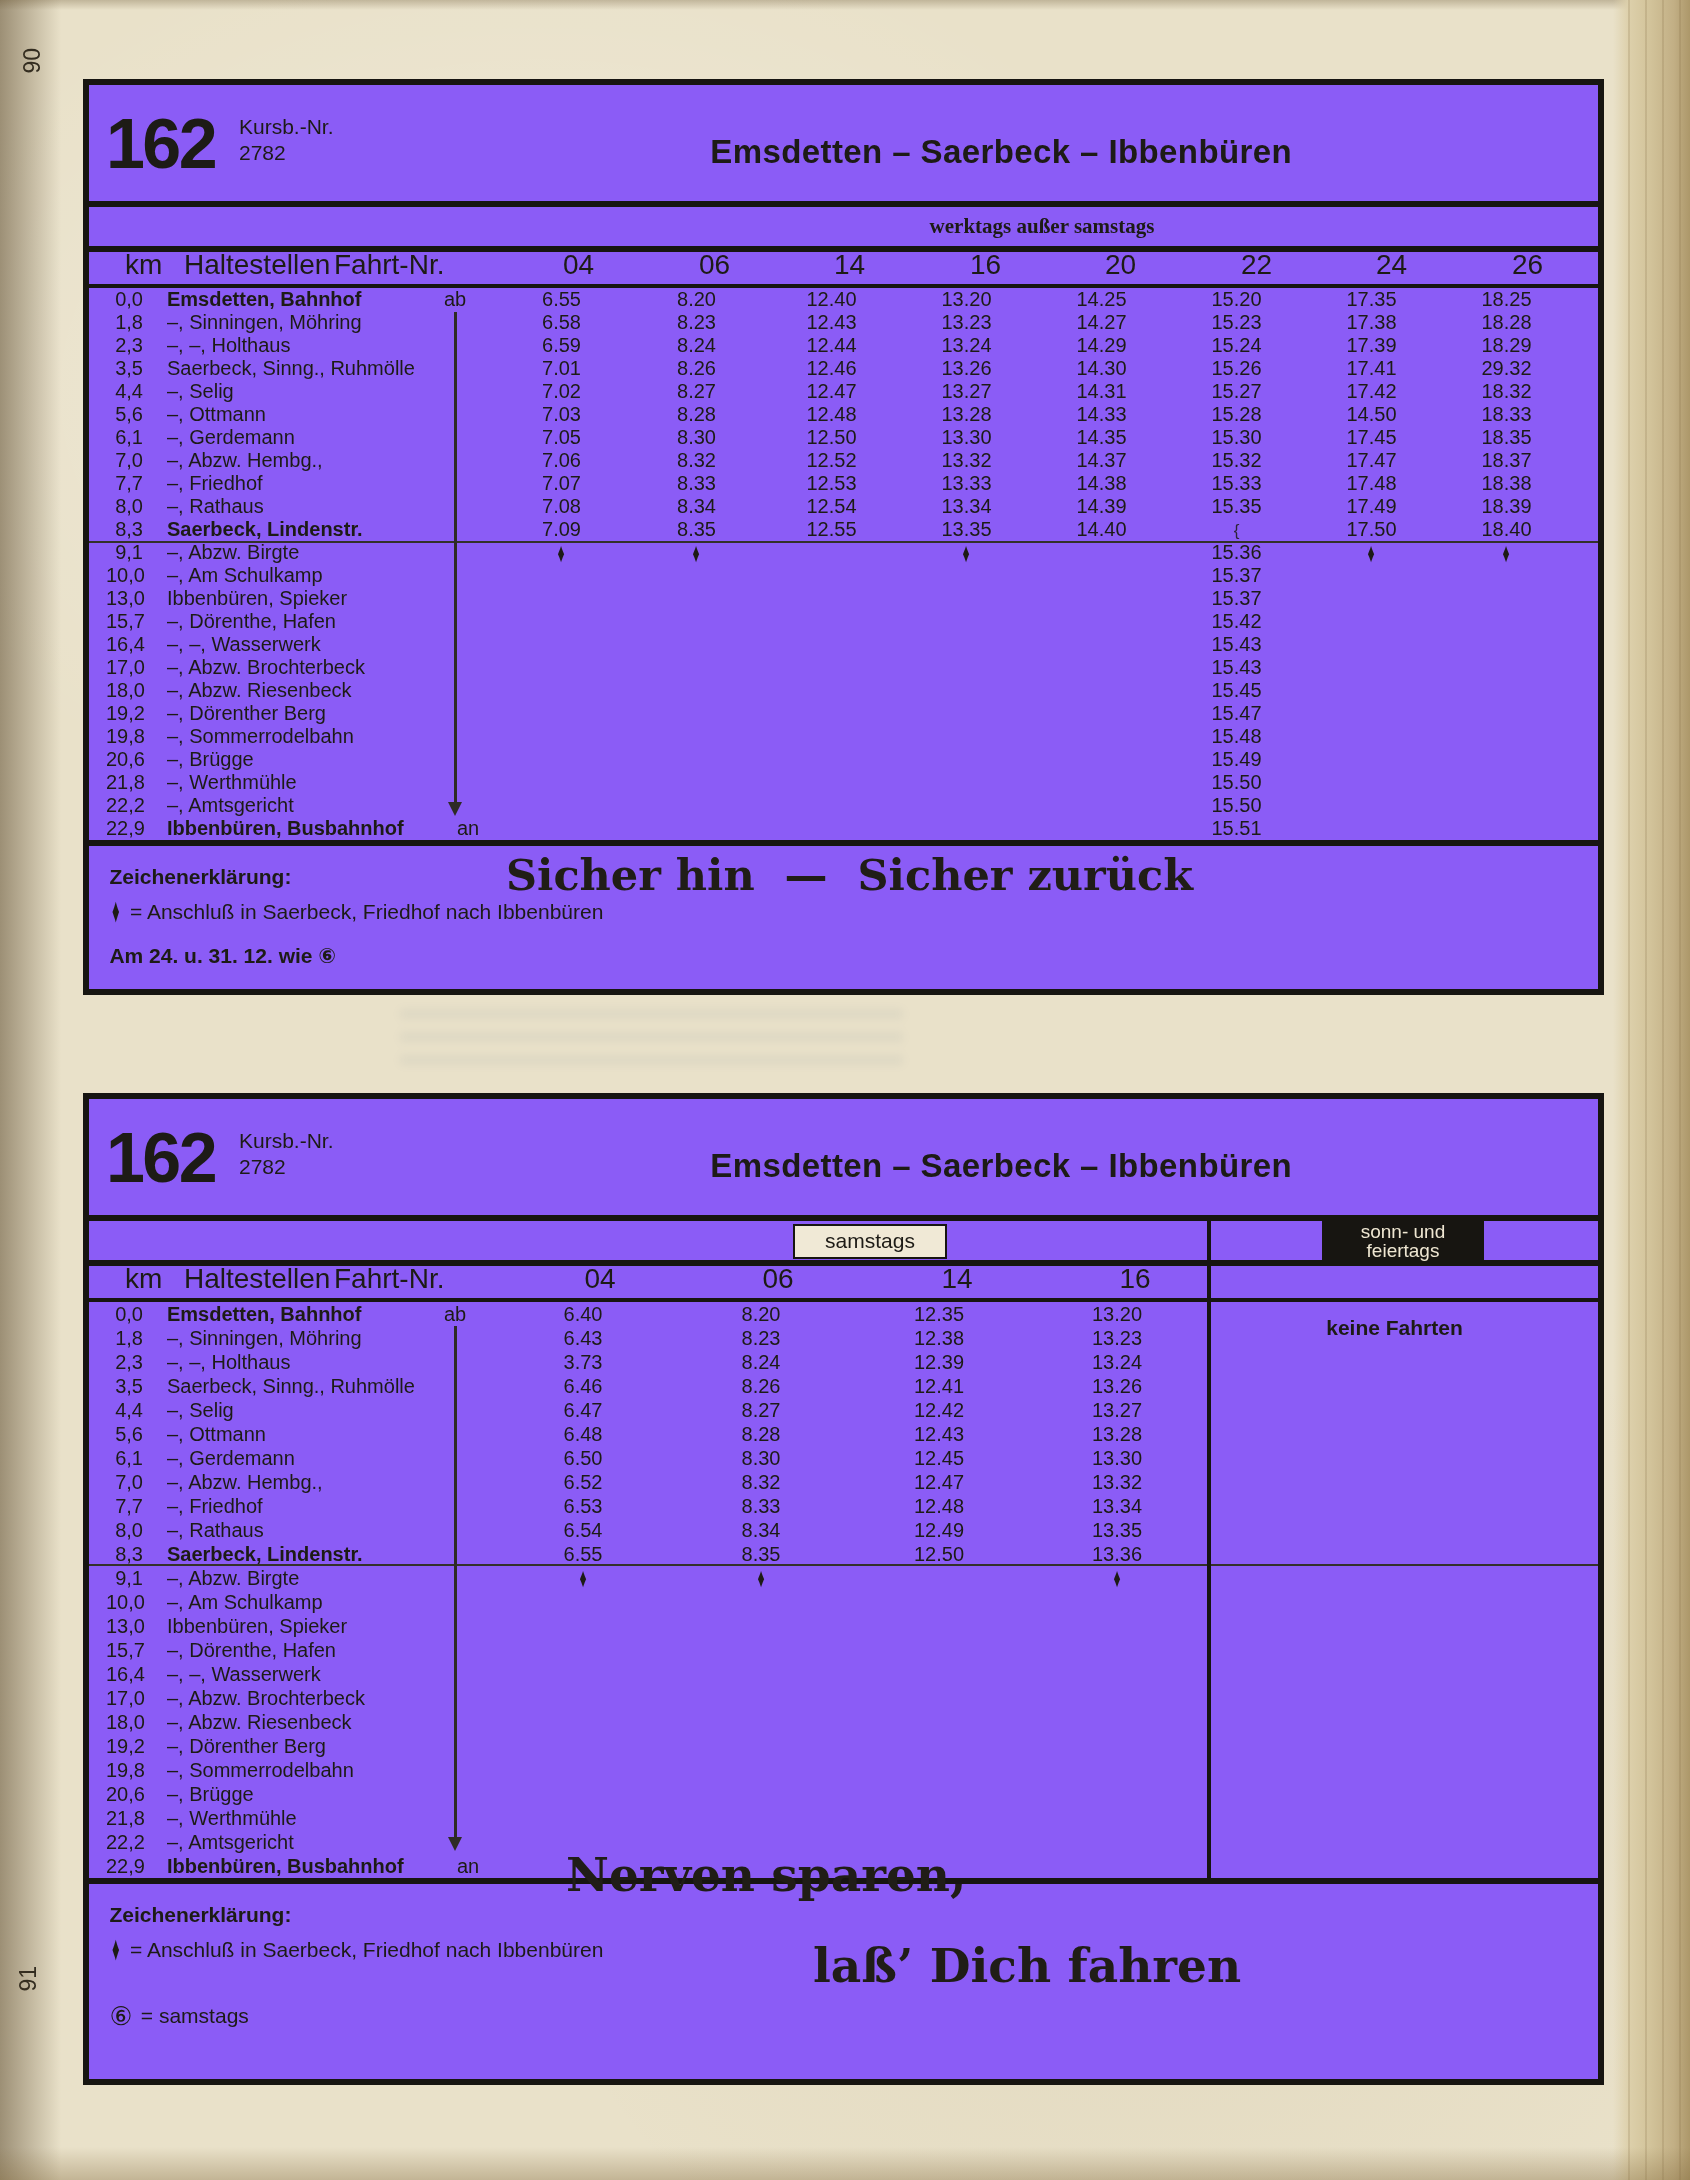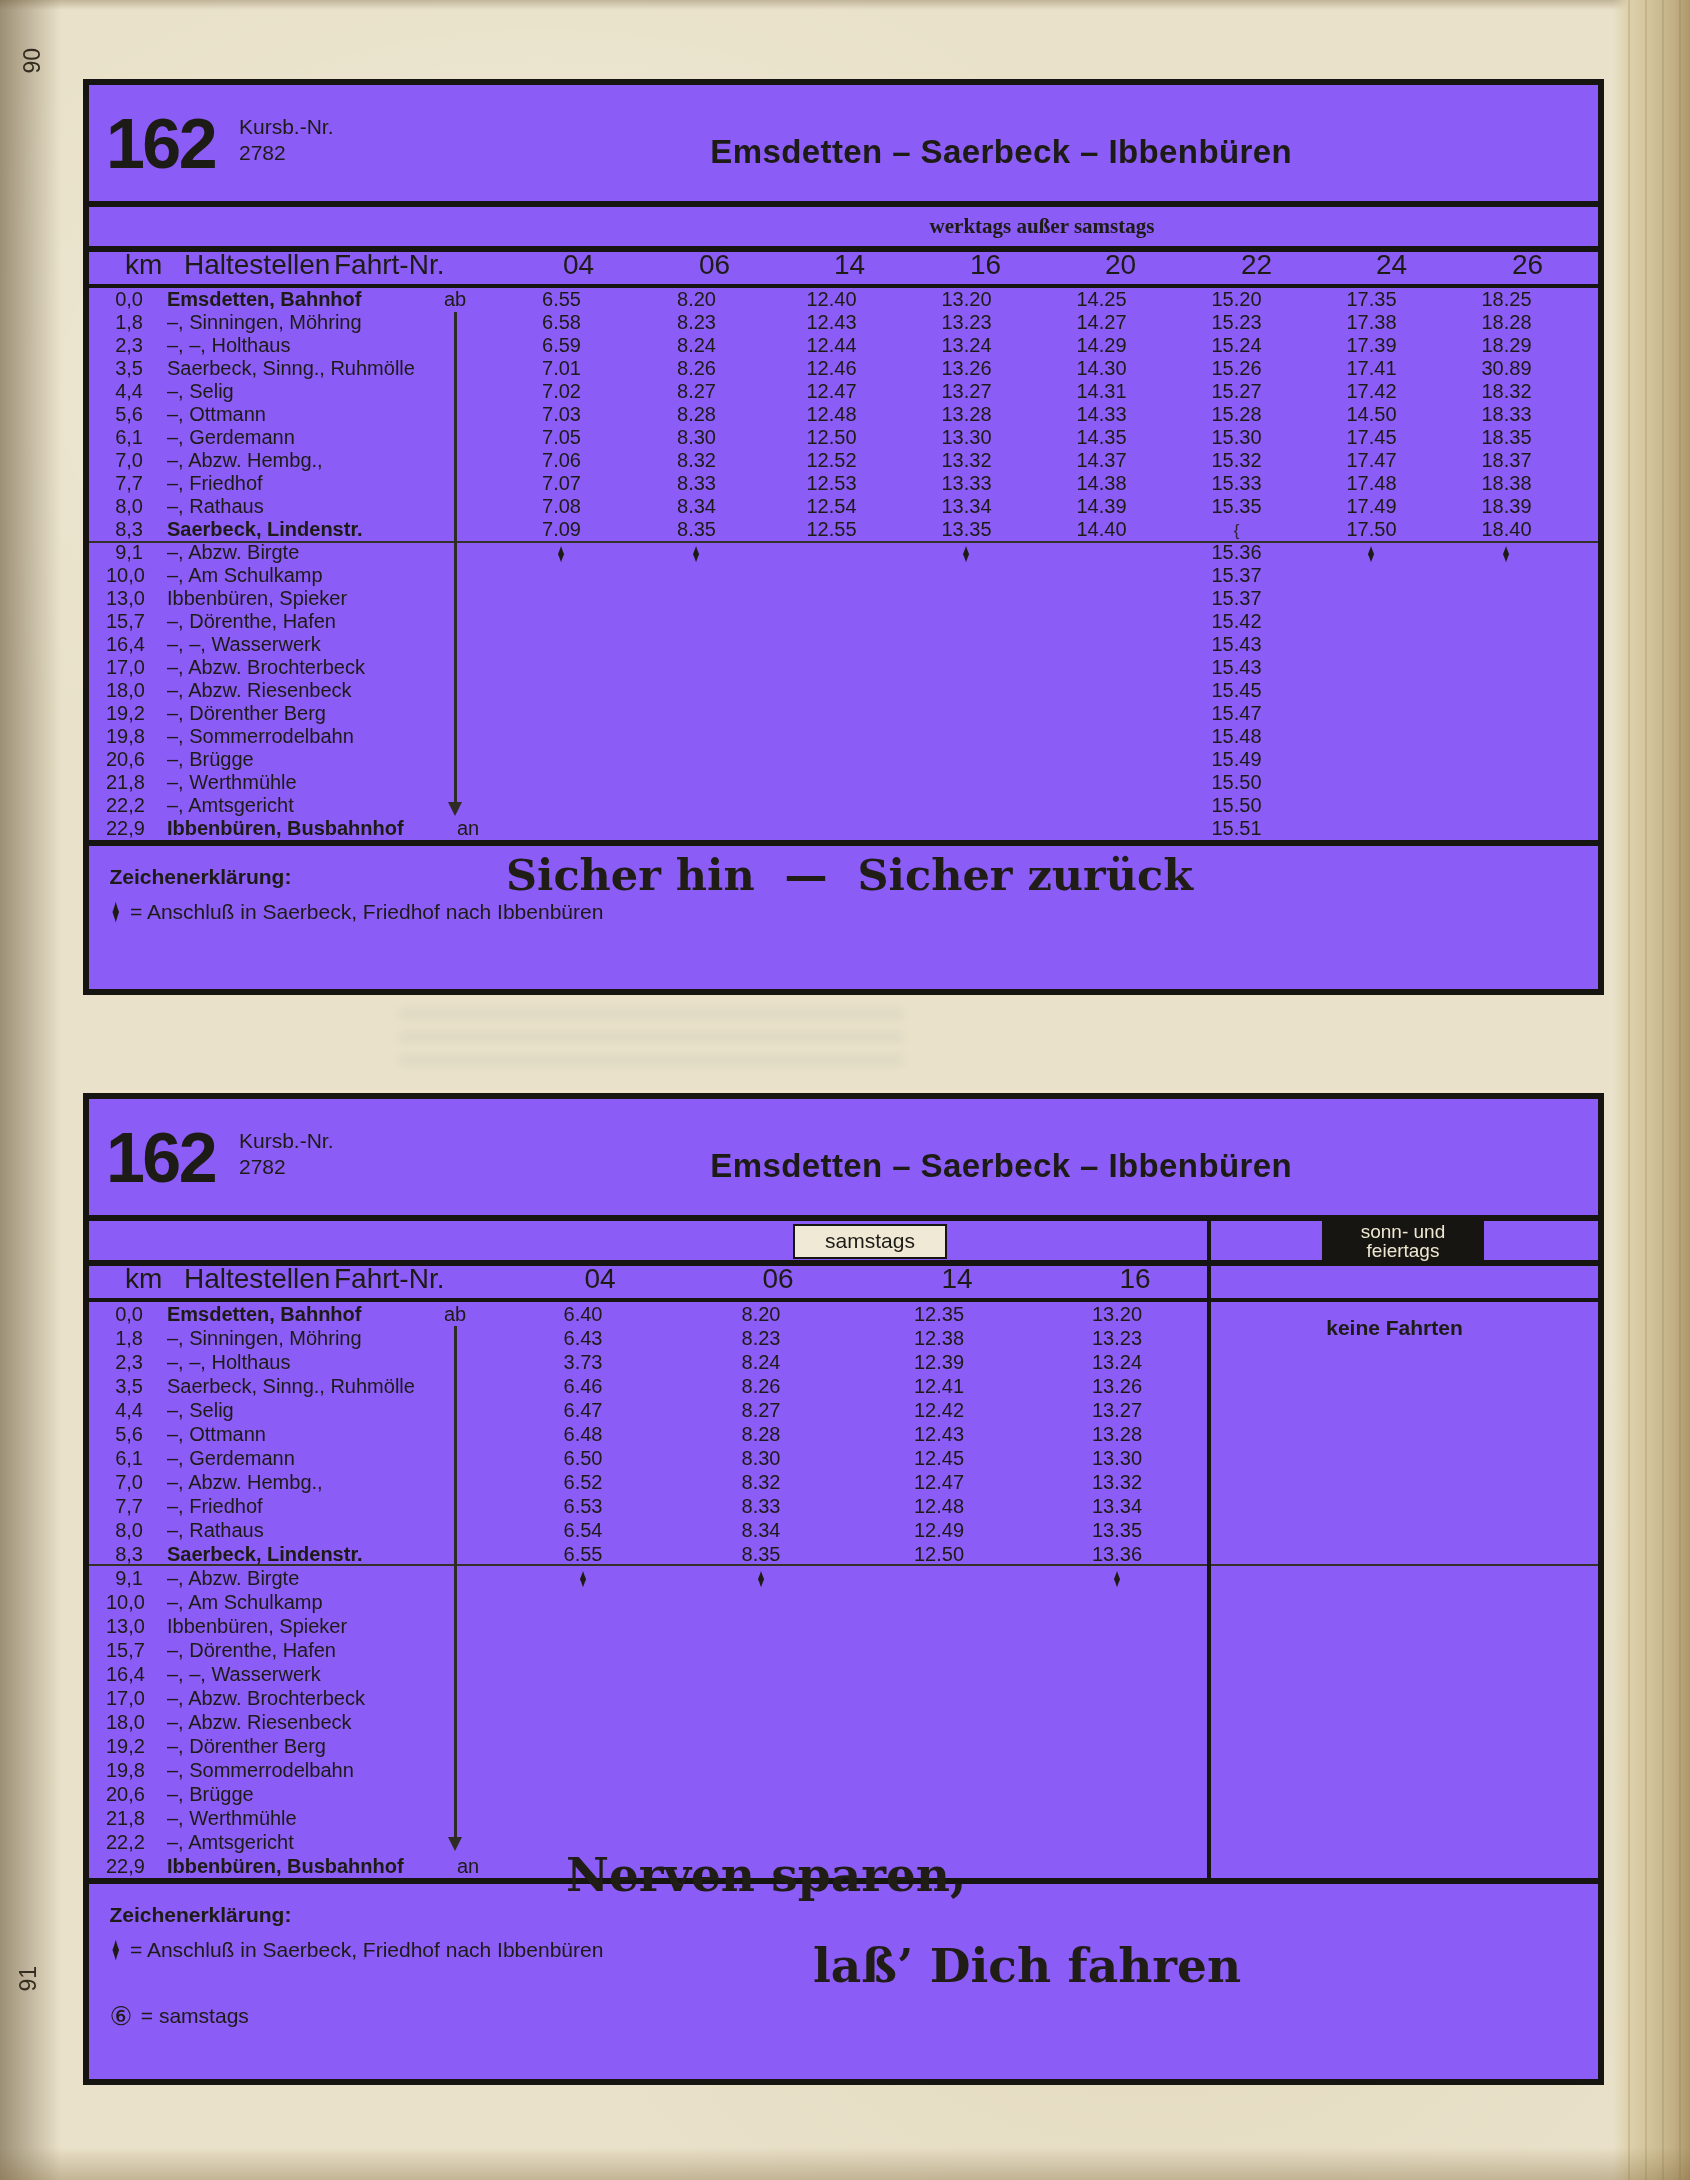--- a/index.html
+++ b/index.html
@@ -164,21 +164,21 @@
           <div class="cell-km">3,5</div>
           <div class="cell-stop">Saerbeck, Sinng., Ruhmöller</div>
           <div class="cell-marker"></div>
           <div class="cell-time">7.01</div>
           <div class="cell-time">8.26</div>
           <div class="cell-time">12.46</div>
           <div class="cell-time">13.26</div>
           <div class="cell-time">14.30</div>
           <div class="cell-time">15.26</div>
           <div class="cell-time">17.41</div>
-          <div class="cell-time">30.89</div>
+          <div class="cell-time">29.32</div>
         </div>
         <div class="row">
           <div class="cell-km">4,4</div>
           <div class="cell-stop">–, Selig</div>
           <div class="cell-marker"></div>
           <div class="cell-time">7.02</div>
           <div class="cell-time">8.27</div>
           <div class="cell-time">12.47</div>
           <div class="cell-time">13.27</div>
           <div class="cell-time">14.31</div>
@@ -440,20 +440,21 @@
     <div class="route-line rl1"></div>
     <div class="route-arrow ra1"></div>
 
     <div class="legend">
       <div class="legend-title">Zeichenerklärung:</div>
       <div class="legend-item">
         <span class="legend-dia">♦</span>
         <span>= Anschluß in Saerbeck, Friedhof nach Ibbenbüren</span>
       </div>
     </div>
+    <div class="note">Am 24. u. 31. 12. wie ⑥</div>
     <div class="slogan s1">Sicher hin  —  Sicher zurück</div>
   </section>
 
   <div class="ghost g1"></div>
   <div class="ghost g2"></div>
   <div class="ghost g3"></div>
 
   <section class="panel p2">
     <header class="head">
       <div class="route-no">162</div>

